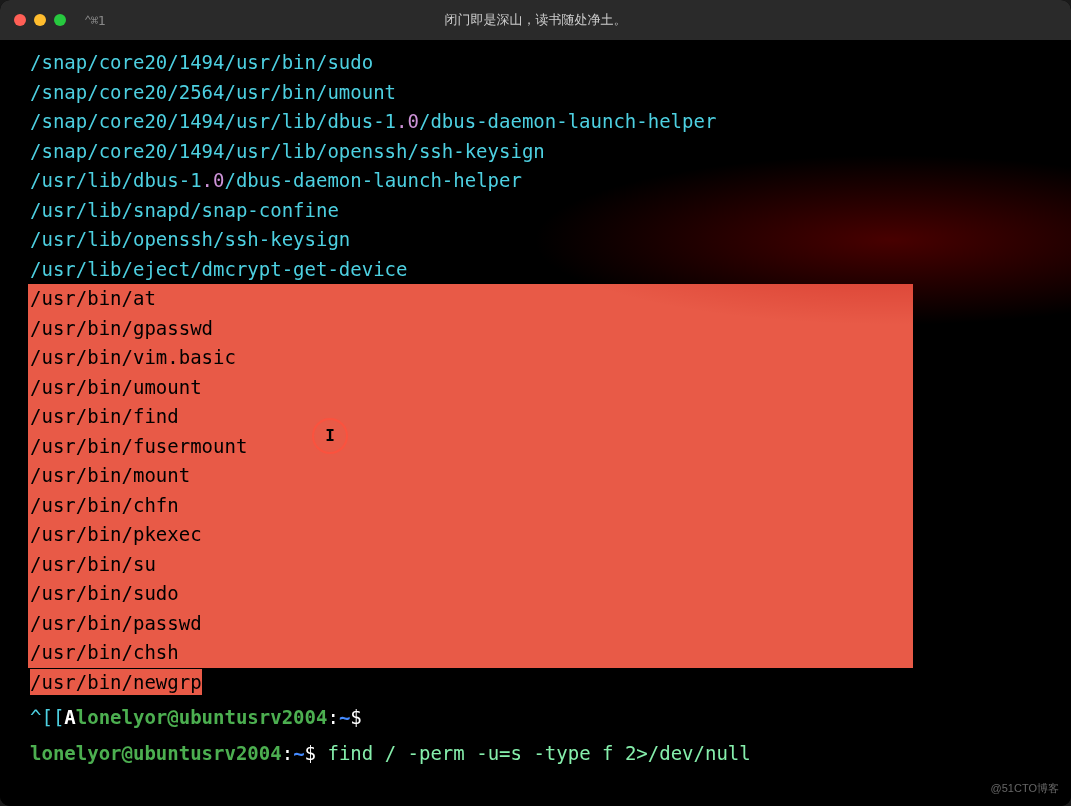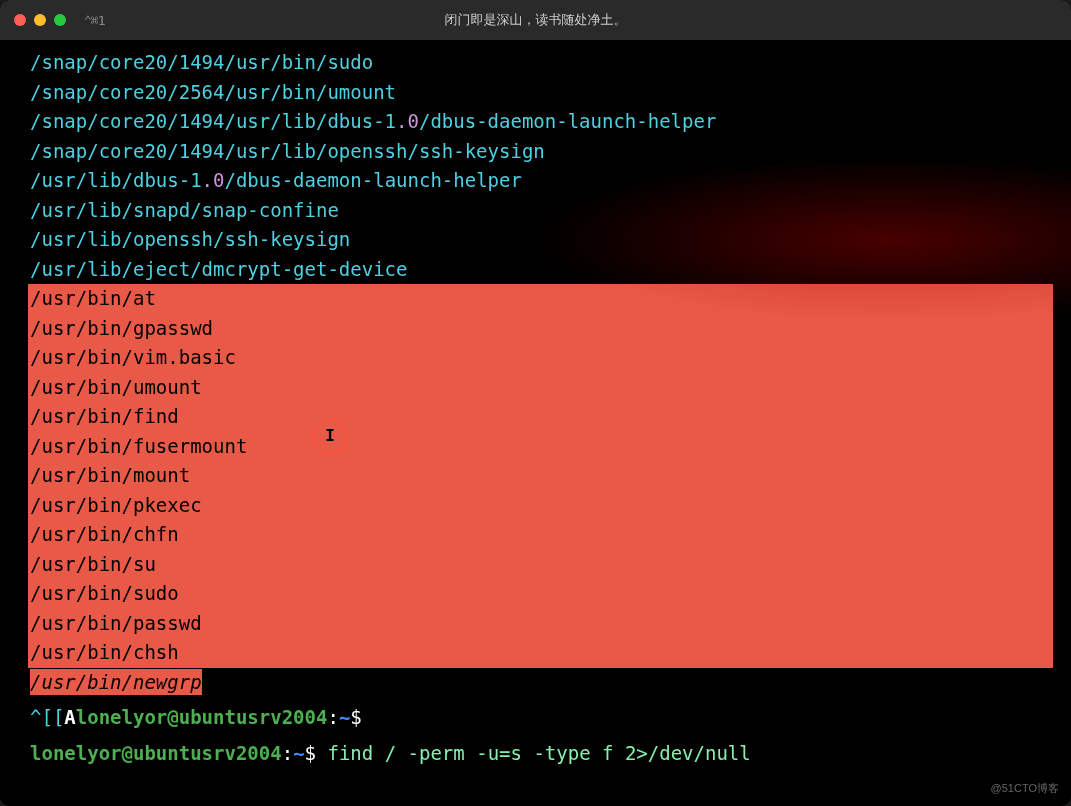--- a/index.html
+++ b/index.html
@@ -81,35 +81,34 @@
       color: #4dd0e1;
       white-space: pre;
     }
     .version-dot {
       color: #ce93d8;
     }
     .highlighted-block {
       background: #e85a47;
       color: #000;
       display: inline-block;
-      width: 1025px;
+      width: 885px;
       margin-left: -2px;
       padding-left: 2px;
     }
     .highlighted-line {
       color: #000;
       white-space: pre;
       display: block;
     }
     .highlighted-partial {
       background: #e85a47;
       color: #000;
       display: inline;
       padding: 2px 0;
-      font-style: italic;
     }
     .prompt-line {
       margin-top: 6px;
     }
     .cyan-prompt { color: #4dd0e1; }
     .green-user { color: #4caf50; font-weight: bold; }
     .white-text { color: #fff; }
     .blue-path { color: #448aff; font-weight: bold; }
     .command { color: #86efac; }
     .cursor-ring {
@@ -167,22 +166,22 @@
     <div class="cyan-line">/usr/lib/eject/dmcrypt-get-device</div>
 
     <div class="highlighted-block">
       <span class="highlighted-line">/usr/bin/at</span>
       <span class="highlighted-line">/usr/bin/gpasswd</span>
       <span class="highlighted-line">/usr/bin/vim.basic</span>
       <span class="highlighted-line">/usr/bin/umount</span>
       <span class="highlighted-line">/usr/bin/find</span>
       <span class="highlighted-line">/usr/bin/fusermount</span>
       <span class="highlighted-line">/usr/bin/mount</span>
+      <span class="highlighted-line">/usr/bin/chfn</span>
       <span class="highlighted-line">/usr/bin/pkexec</span>
-      <span class="highlighted-line">/usr/bin/chfn</span>
       <span class="highlighted-line">/usr/bin/su</span>
       <span class="highlighted-line">/usr/bin/sudo</span>
       <span class="highlighted-line">/usr/bin/passwd</span>
       <span class="highlighted-line">/usr/bin/chsh</span>
     </div>
     <div><span class="highlighted-partial">/usr/bin/newgrp</span></div>
 
     <div class="prompt-line">
       <span class="cyan-prompt">^[[</span><span class="bold-a">A</span><span class="green-user">lonelyor@ubuntusrv2004</span><span class="white-text">:</span><span class="blue-path">~</span><span class="white-text">$</span>
     </div>

